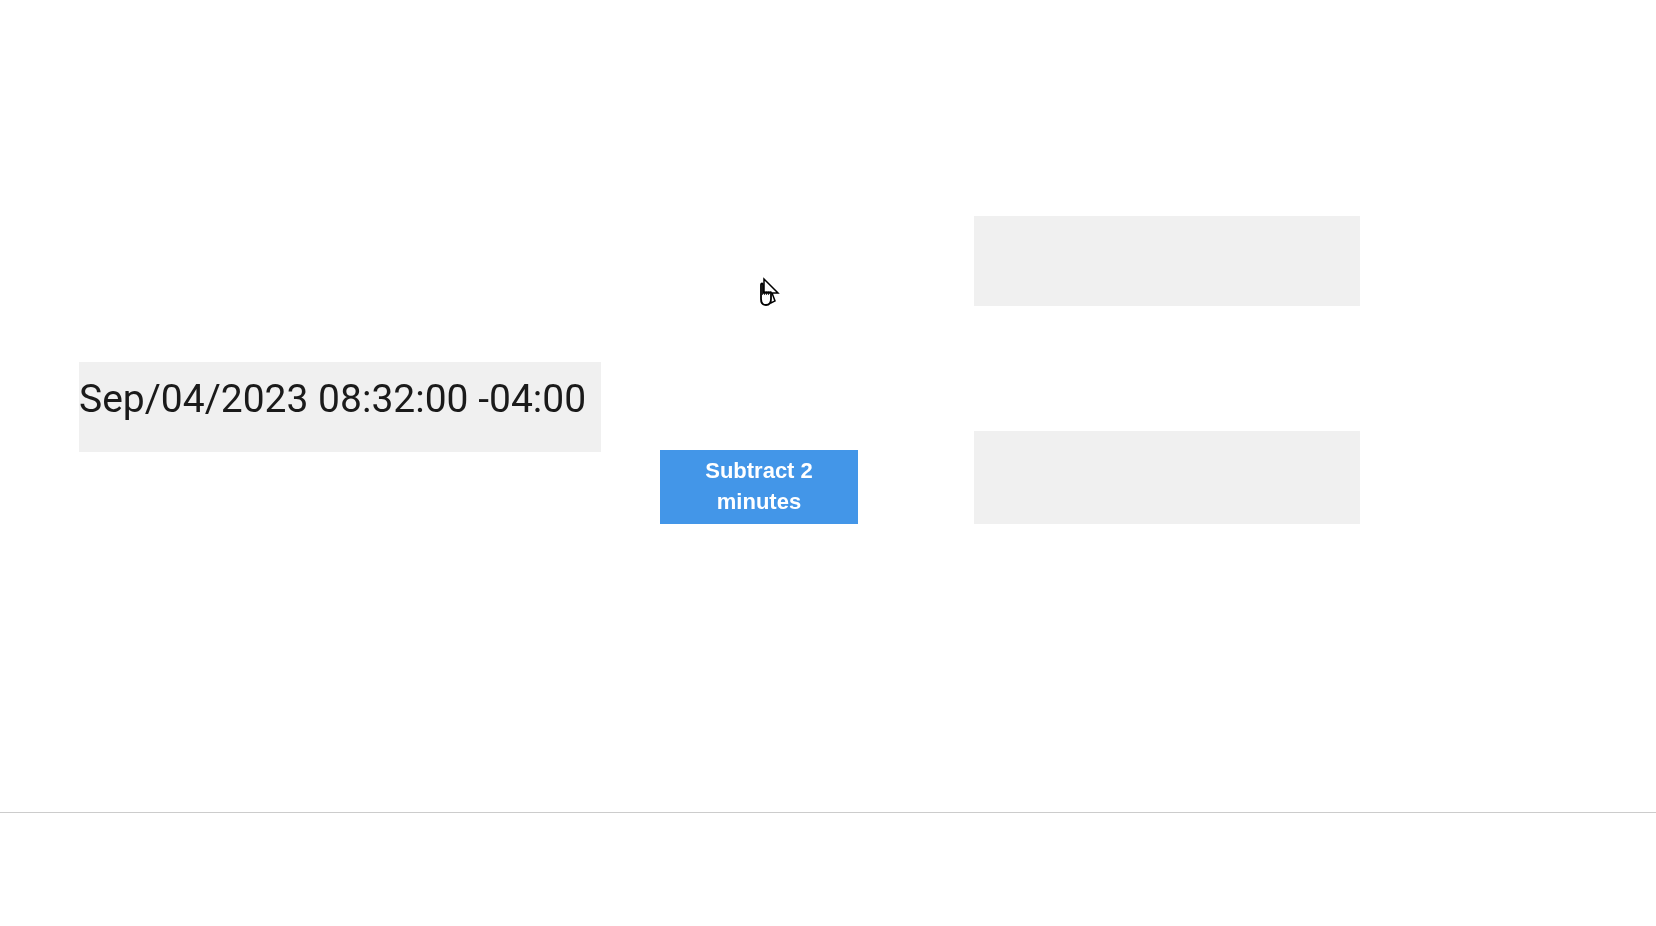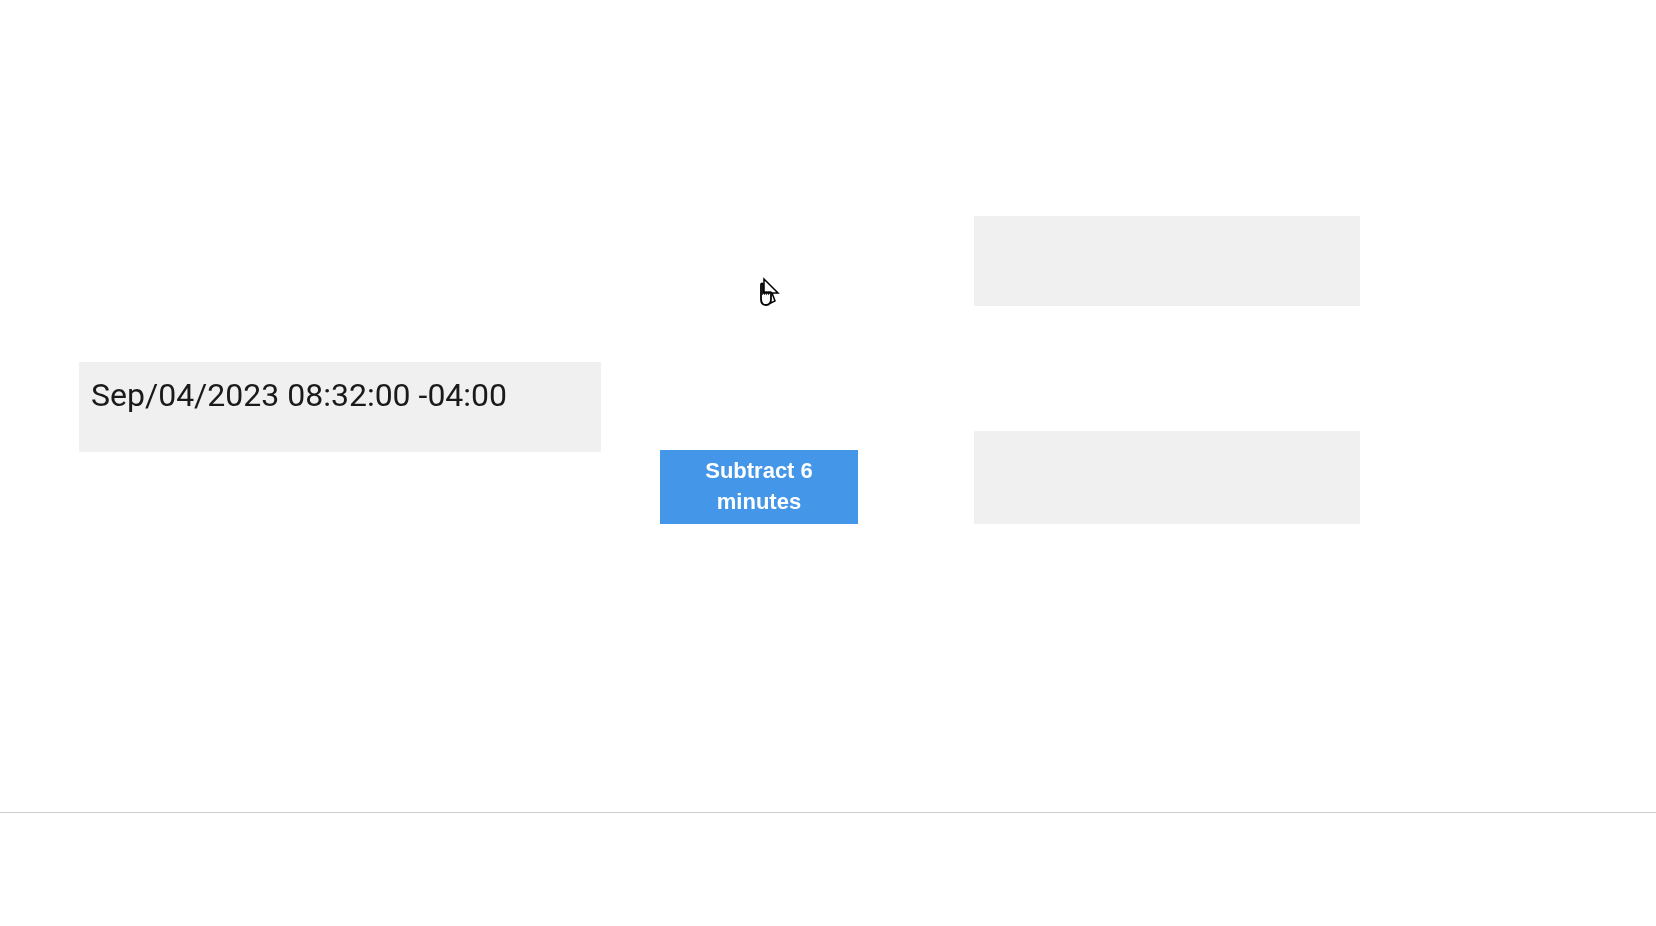--- a/index.html
+++ b/index.html
@@ -22,24 +22,24 @@
     .datetime-box {
       position: absolute;
       left: 79px;
       top: 362px;
       width: 522px;
       height: 90px;
       background: #f0f0f0;
       padding: 14px 0 0 0;
     }
     .datetime-text {
-      font-size: 32px;
+      font-size: 39px;
       color: #1a1a1a;
       font-weight: 400;
-      padding-left: 12px;
+      padding-left: 0;
     }
     .add-button {
       position: absolute;
       left: 660px;
       top: 233px;
       width: 198px;
       height: 73px;
       background: #4396e8;
       border: none;
       color: #ffffff;
@@ -108,21 +108,21 @@
 <body>
 
 <div class="container">
 
   <div class="datetime-box">
     <span class="datetime-text">Sep/04/2023 08:32:00 -04:00</span>
   </div>
 
 
   <button class="subtract-button">
-    <span>Subtract 6 minutes</span>
+    <span>Subtract 2 minutes</span>
   </button>
 
   <div class="placeholder-box-1"></div>
   <div class="placeholder-box-2"></div>
 
   <div class="cursor-icon">
     <svg viewBox="0 0 28 32" xmlns="http://www.w3.org/2000/svg">
       <path d="M 9 2 L 9 22 L 13 18 L 16 26 L 20 24 L 17 16 L 23 16 Z" fill="#ffffff" stroke="#000000" stroke-width="1.5"></path>
       <path d="M 6 12 L 6 28 M 10 14 L 10 28 M 14 16 L 14 28 M 18 18 L 18 28" stroke="#000000" stroke-width="0" fill="none"></path>
       <g transform="translate(2,4)">

